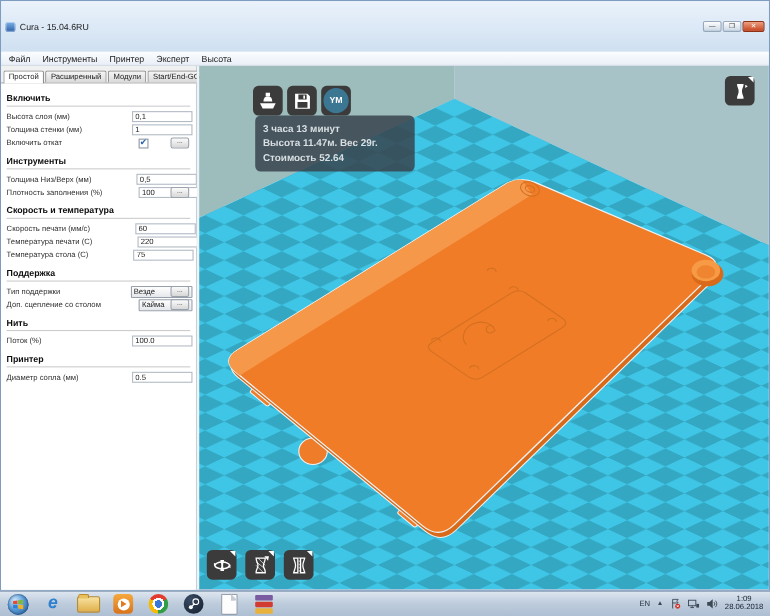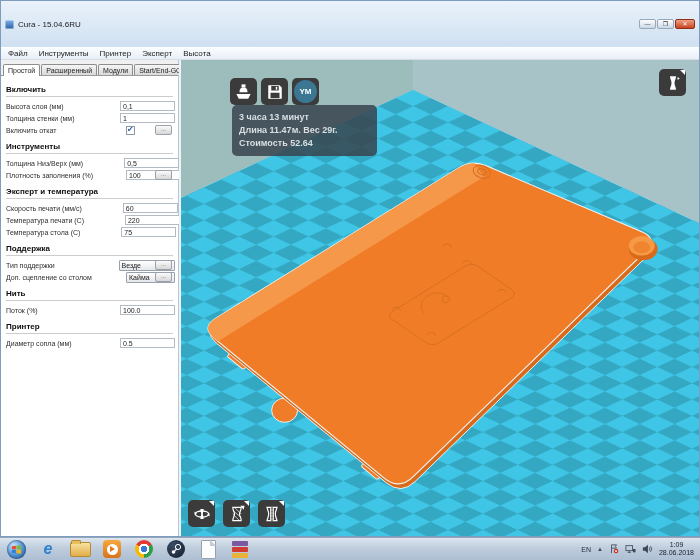--- a/index.html
+++ b/index.html
@@ -149,21 +149,21 @@
         <div class="srow">
           <span class="lbl">Толщина Низ/Верх (мм)</span>
           <input class="val" value="0,5" style="">
         </div>
         <div class="srow">
           <span class="lbl">Плотность заполнения (%)</span>
           <input class="val" value="100" style="">
           <div class="dots-btn">...</div>
         </div>
 
-        <div class="section-title">Эксперт и температура</div>
+        <div class="section-title">Скорость и температура</div>
         <hr class="section-rule">
         <div class="srow">
           <span class="lbl">Скорость печати (мм/с)</span>
           <input class="val" value="60" style="">
         </div>
         <div class="srow">
           <span class="lbl">Температура печати (C)</span>
           <input class="val" value="220" style="">
         </div>
         <div class="srow">
@@ -268,21 +268,21 @@
             <path fill="#fff" fill-rule="evenodd" d="M3 3h15l3 3v15H3Zm4 1v6h10V4Zm6 1h2v4h-2zM6 13h12v7H6Z"></path>
           </svg>
         </div>
         <div class="tool-btn">
           <div class="ym-circle">YM</div>
         </div>
       </div>
 
       <div class="info-box">
         <div>3 часа 13 минут</div>
-        <div>Длина 11.47м. Вес 29г.</div>
+        <div>Высота 11.47м. Вес 29г.</div>
         <div>Стоимость 52.64</div>
       </div>
 
       <div class="vp-topright">
         <div class="tool-btn">
           <svg width="18" height="18" viewBox="0 0 24 24">
             <path fill="#fff" d="M8 3h8c0 4-2 5-2 9s2 5 2 9H8c0-4 2-5 2-9s-2-5-2-9z"></path>
             <path fill="#fff" d="M18 4l3 2-3 2z"></path>
           </svg>
           <div class="corner-tri"></div>

